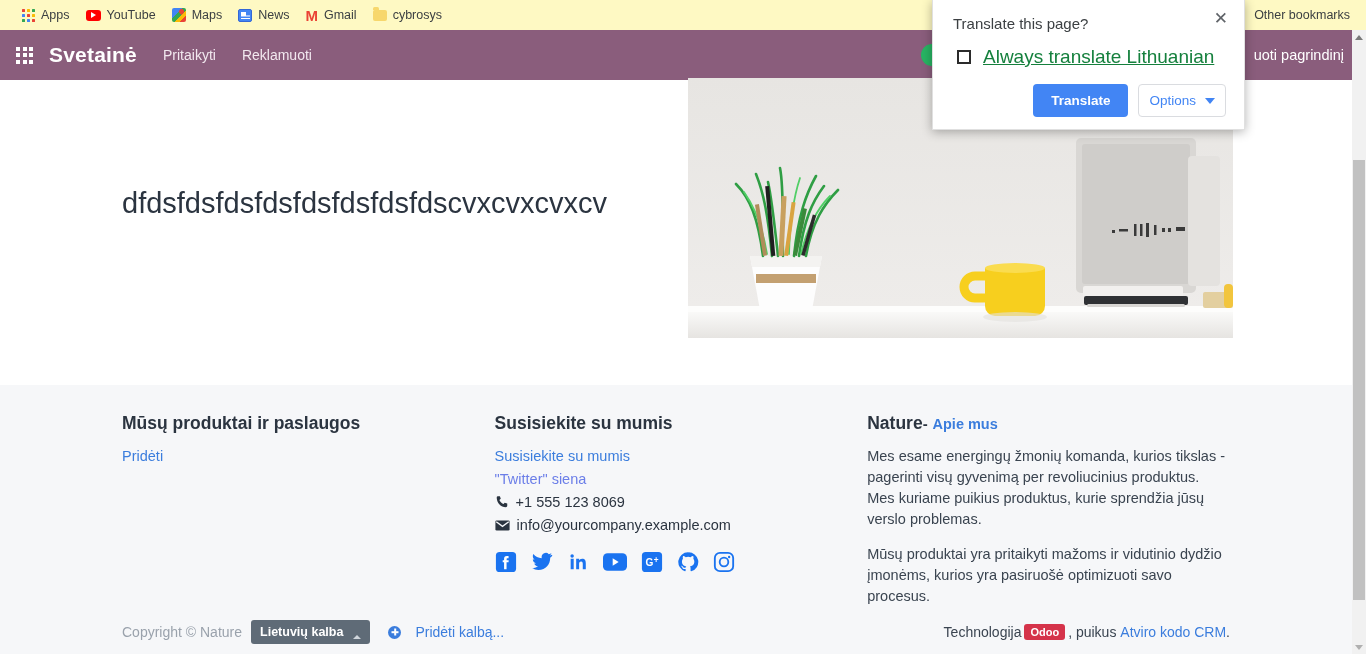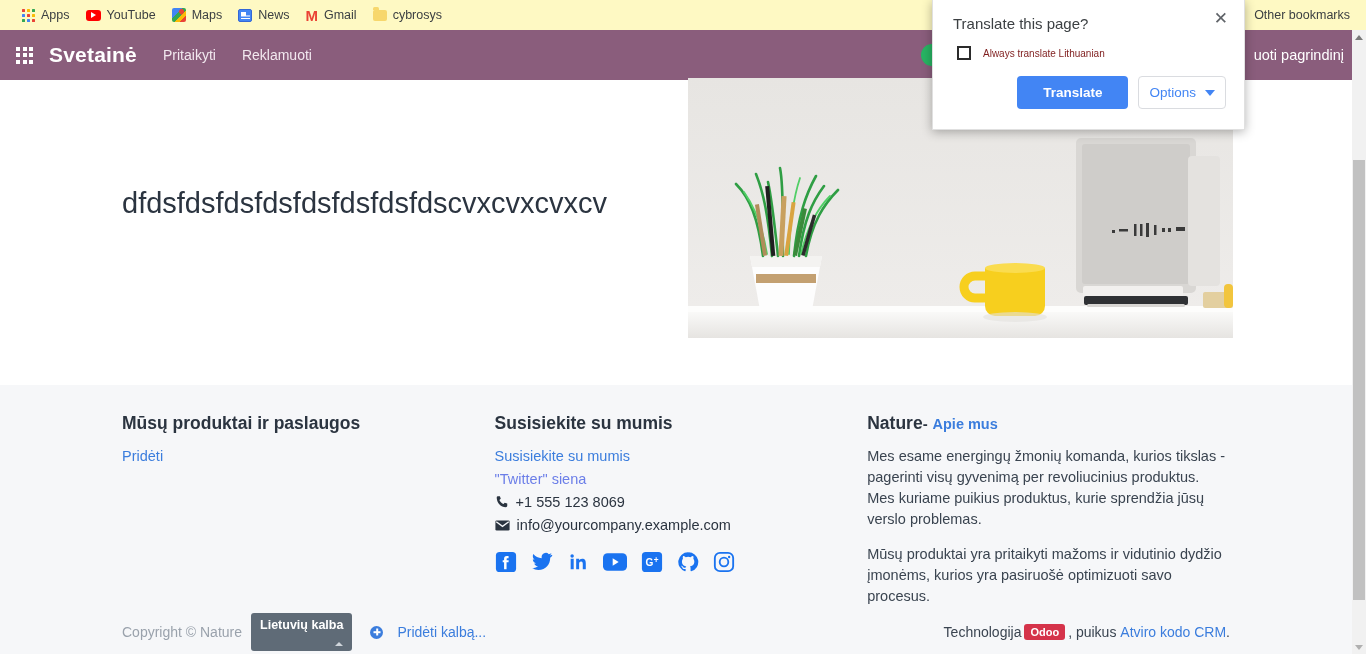--- a/index.html
+++ b/index.html
@@ -171,21 +171,21 @@
 
   
   .bottom-bar {
     position: absolute; left: 0; bottom: 0; width: 1352px; height: 44px;
     display: flex; align-items: center; padding: 0 122px;
     font-size: 14px; color: #9aa2ac;
   }
   .lang-select {
     display: inline-flex; align-items: flex-end; gap: 10px;
     background: #5f6b77; color: #fff; font-size: 12.5px; font-weight: bold;
-    padding: 5px 9px; border-radius: 3px; margin-left: 9px; cursor: pointer; flex-direction: column;
+    padding: 5px 9px; border-radius: 3px; margin-left: 9px; cursor: pointer;
   }
   .caret-up-sm {
     width:0; height:0; border-left:4px solid transparent; border-right:4px solid transparent;
     border-bottom:4px solid #cfd5db;
   }
   .add-lang { display:inline-flex; align-items:center; gap:14px; margin-left: 18px; color:#3b7ddd; font-size:14px; cursor:pointer;}
   .plus-circle {
     width: 13px; height: 13px; border-radius: 50%; background:#3b7ddd;
     position: relative; flex:none;
   }
@@ -222,25 +222,25 @@
   }
   .tp-title { font-size: 15px; color:#3c4043; padding: 15px 0 0 20px; }
   .tp-close {
     position:absolute; right: 12px; top: 8px; font-size: 17px; color:#5f6368;
     cursor:pointer; line-height:1; padding:2px 4px;
   }
   .tp-check-row { display:flex; align-items:center; gap: 12px; padding: 14px 0 0 24px; }
   .tp-checkbox {
     width: 14px; height: 14px; border: 2px solid #2b2b2b; background:#fff; flex:none; cursor:pointer;
   }
-  .tp-check-label { font-size: 10px; color:#7f1d1d; }
+  .tp-check-label { font-size: 19px; color:#15803d;text-decoration:underline; }
   .tp-buttons { display:flex; gap: 10px; justify-content:flex-end; padding: 16px 18px 0 0; }
   .btn-translate {
     background:#4285f4; color:#fff; font-size: 13.5px; font-weight:bold;
-    border:none; border-radius: 4px; padding: 8px 26px; cursor:pointer;
+    border:none; border-radius: 4px; padding: 8px 18px; cursor:pointer;
     font-family: "Liberation Sans", sans-serif;
   }
   .btn-options {
     background:#fff; color:#4285f4; font-size: 13.5px;
     border:1px solid #dadce0; border-radius: 4px; padding: 8px 10px; cursor:pointer;
     display:flex; align-items:center; gap:9px;
     font-family: "Liberation Sans", sans-serif;
   }
   .caret-blue {
     width:0;height:0;border-left:5px solid transparent;border-right:5px solid transparent;

